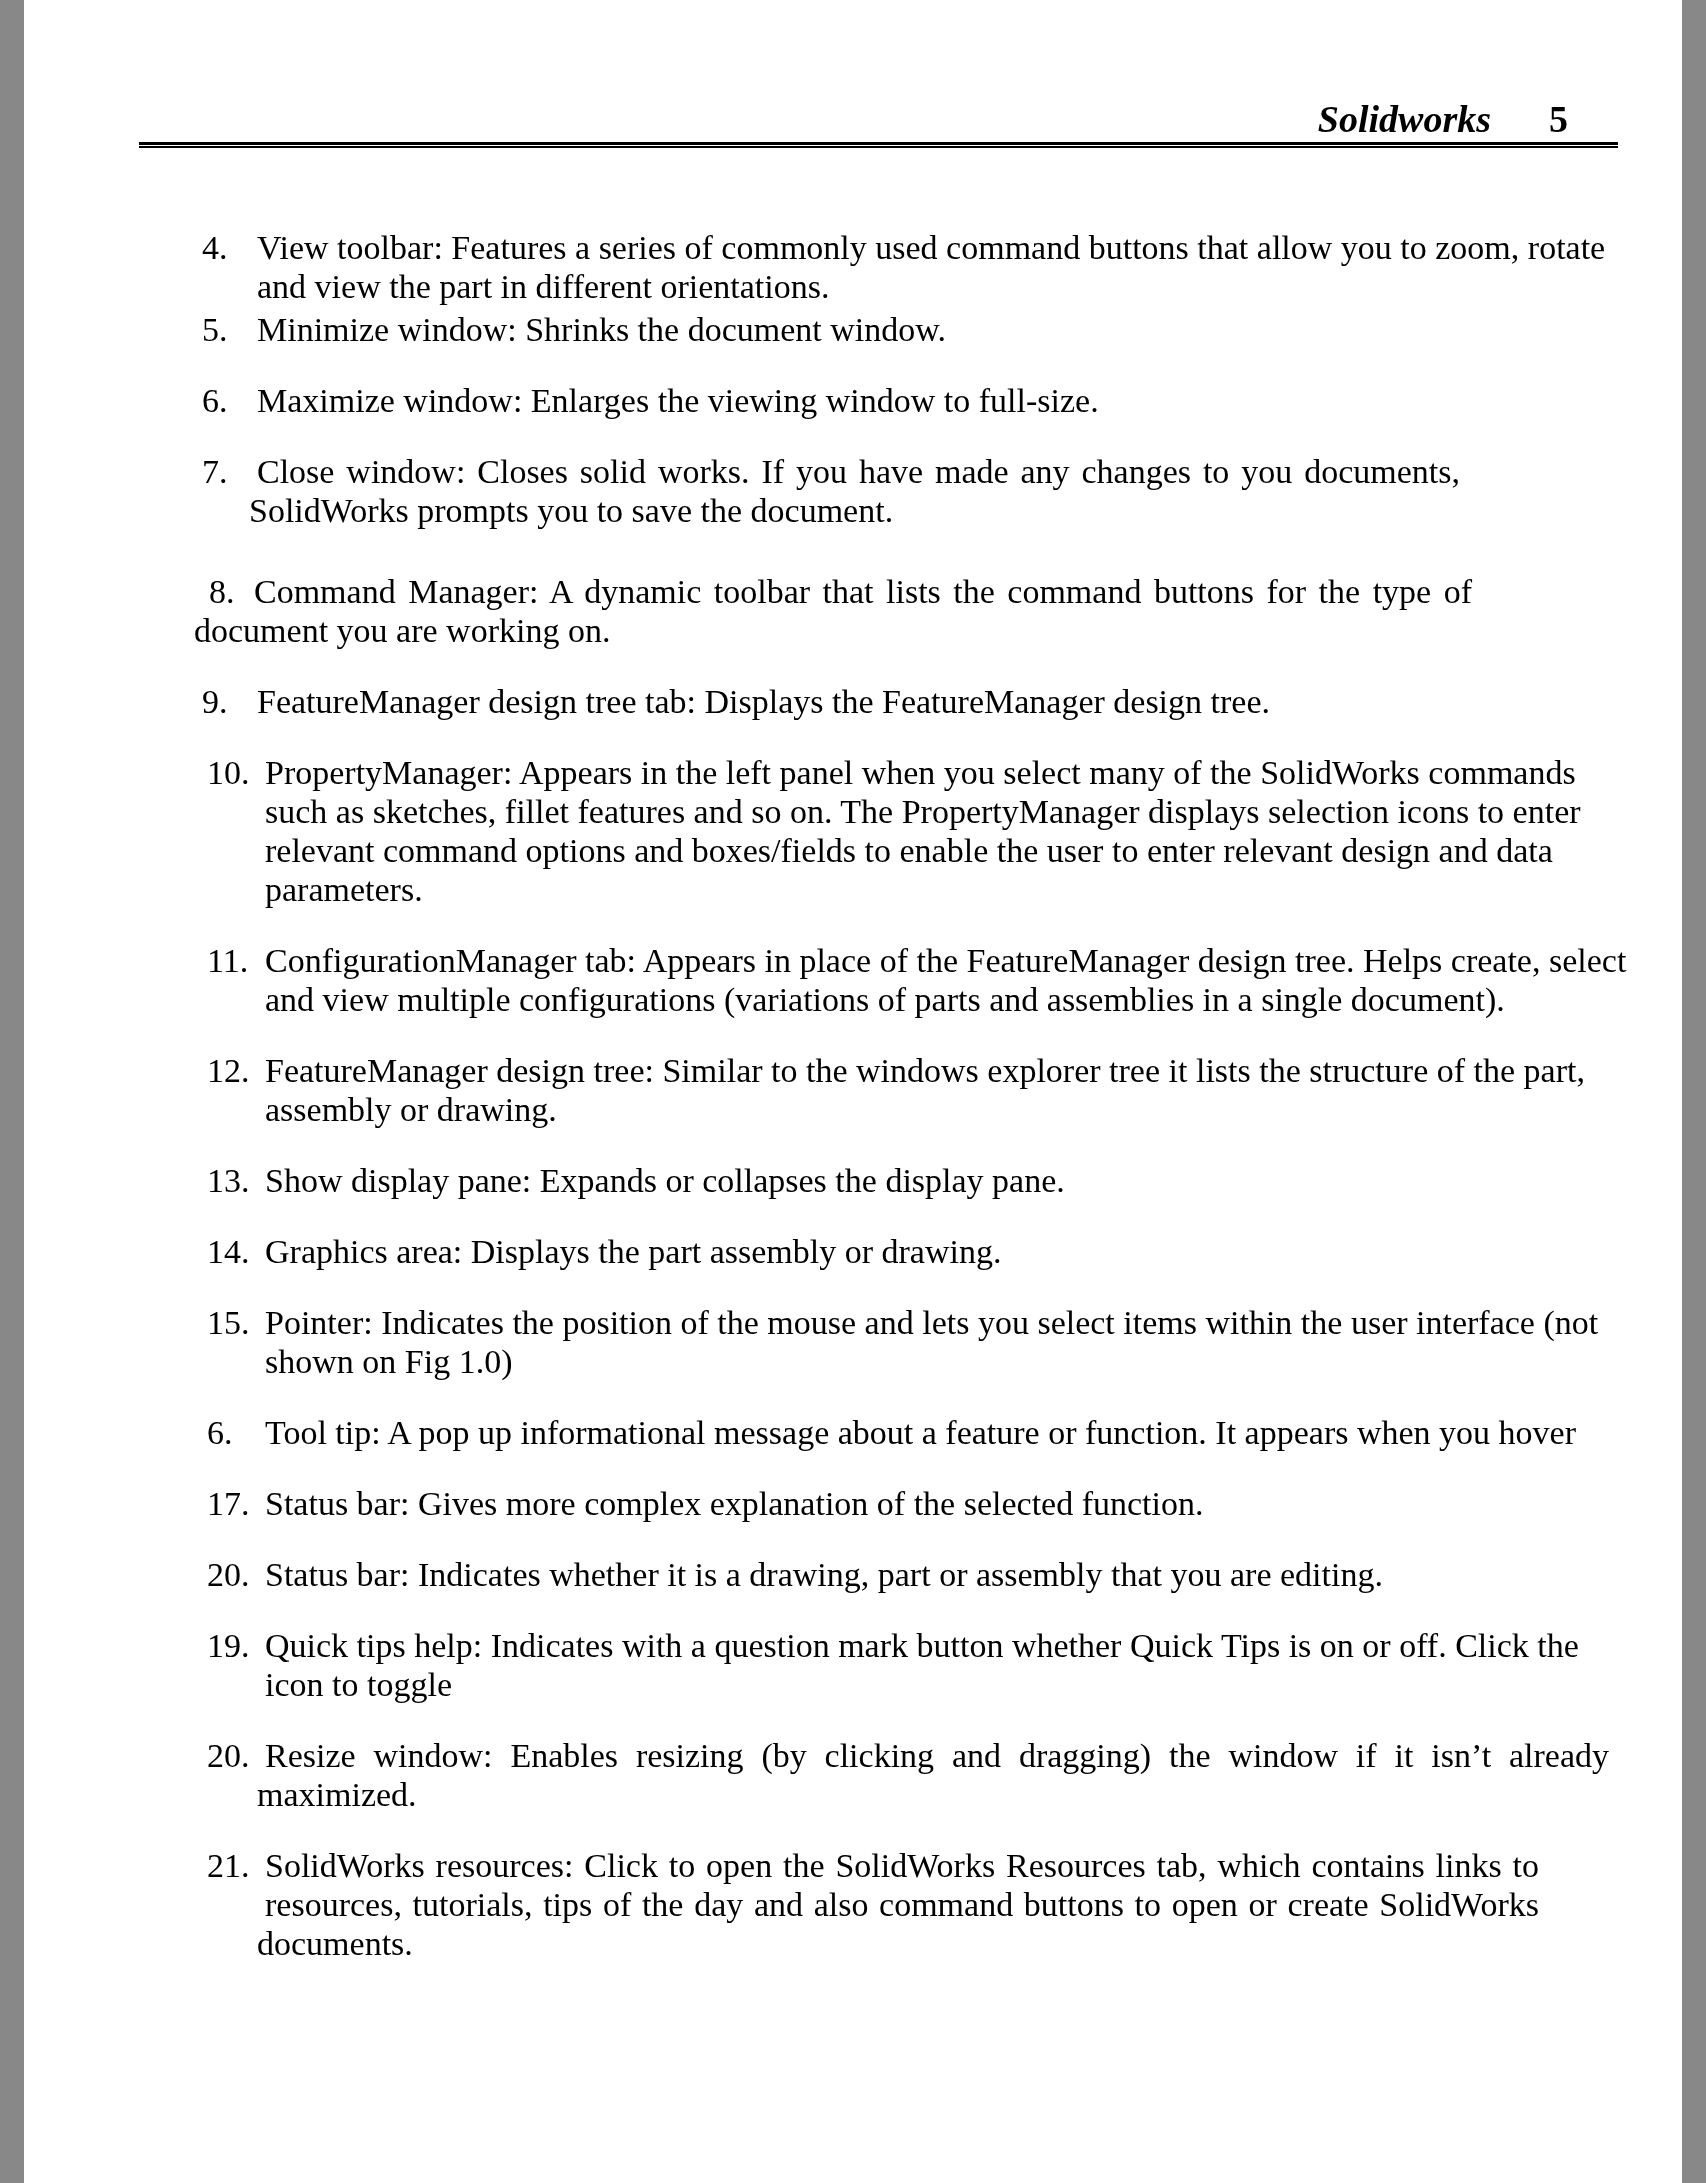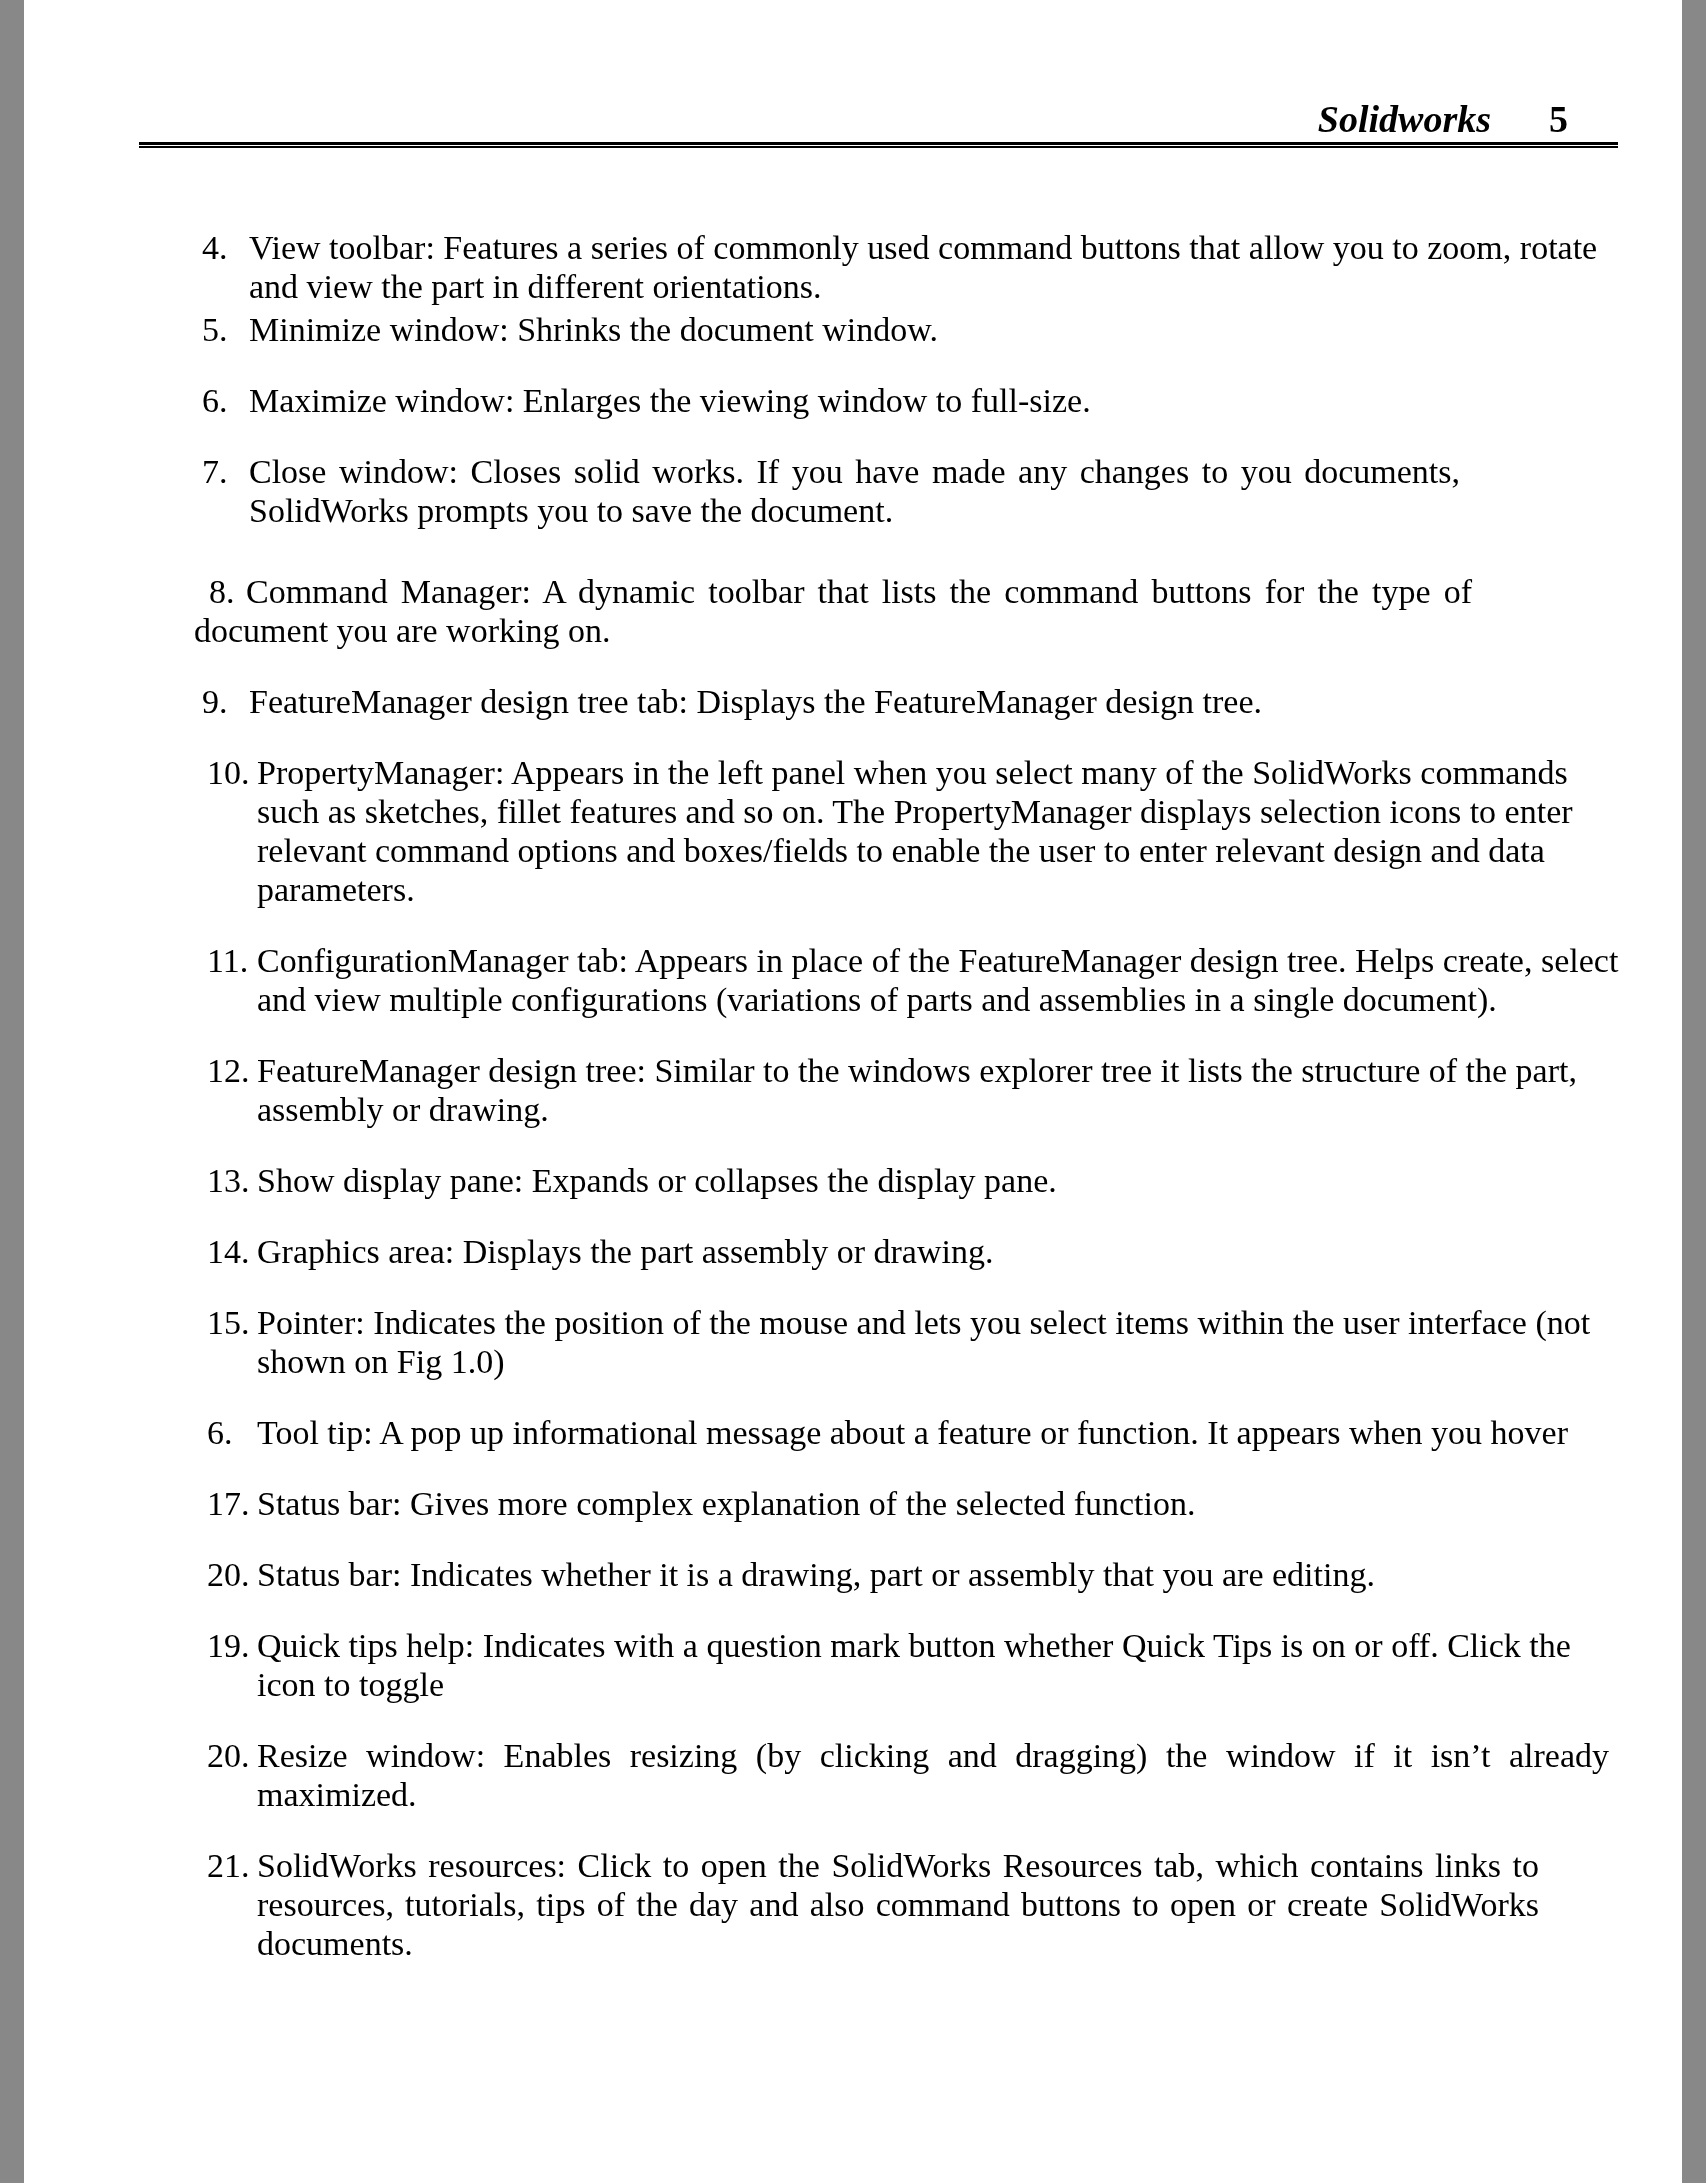--- a/index.html
+++ b/index.html
@@ -37,22 +37,22 @@
   
   .v-a{padding-left:225px;padding-right:114px;}
   .v-a .num{left:178px;}
   
   .v-b{padding-left:233px;padding-right:118px;}
   .v-b .num{left:183px;}
   
   .v-p{padding-left:170px;padding-right:114px;}
   .v-p .num{left:185px;}
   .v-p .line.firstline{padding-left:52px;}
-  .line.plain{white-space:nowrap;}
-  .line.just{text-align:justify;text-align-last:justify;}
+  .line.plain{white-space:nowrap;margin-left:8px;}
+  .line.just{text-align:justify;text-align-last:justify;margin-left:8px;}
   .line.justlast{text-align:left;text-align-last:left;}
 </style>
 </head>
 <body>
 
 <div class="page">
 
   <div class="hdr">
     <span class="title">Solidworks</span><span class="gap"></span><span class="pagenum">5</span>
   </div>

